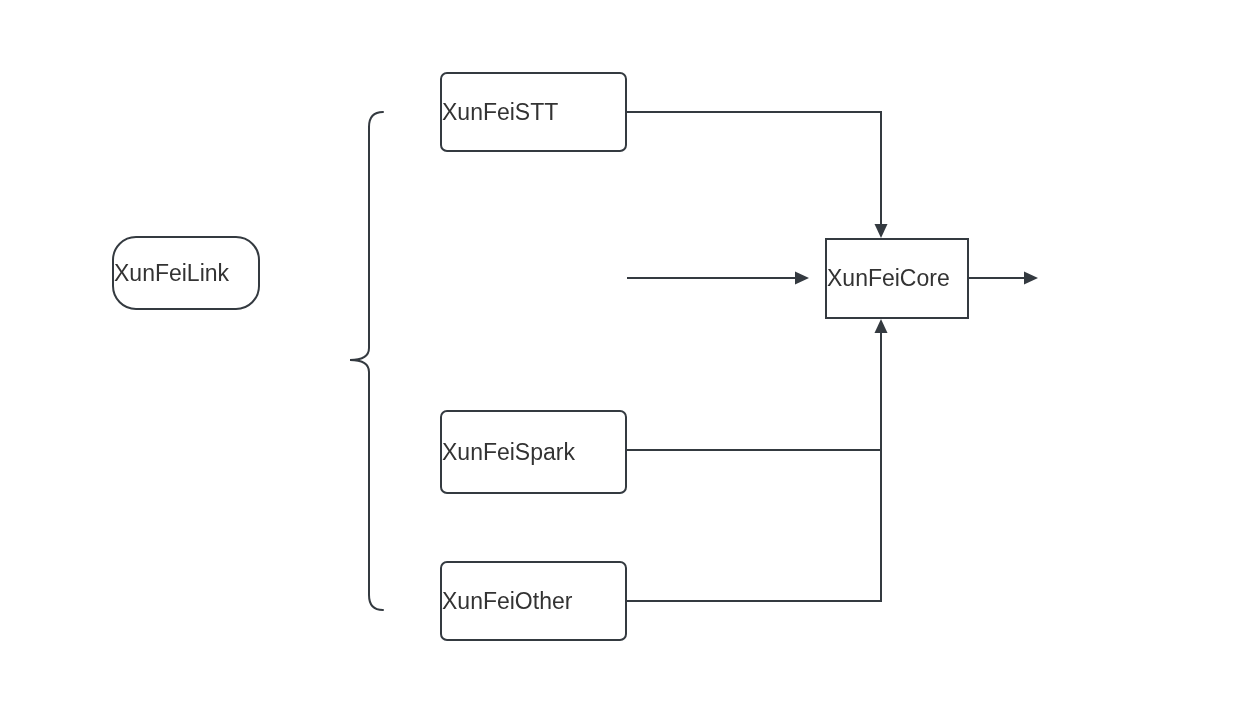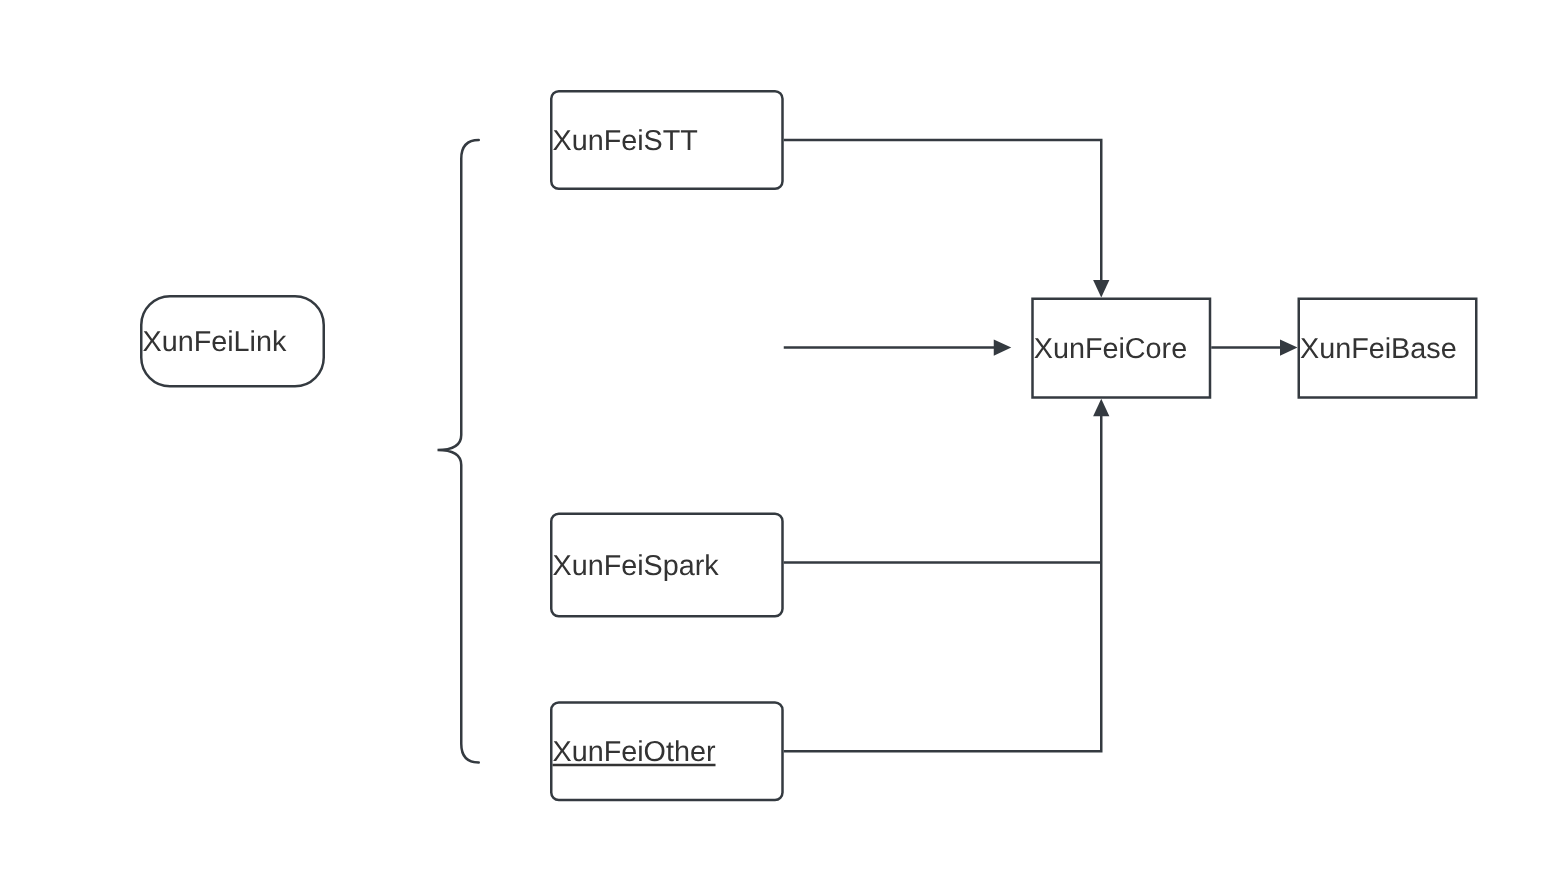--- a/index.html
+++ b/index.html
@@ -64,25 +64,22 @@
 
   <div class="node soft" style="left:440px;top:72px;width:187px;height:80px;">
     <span>XunFeiSTT</span>
   </div>
 
 
   <div class="node soft" style="left:440px;top:410px;width:187px;height:84px;">
     <span>XunFeiSpark</span>
   </div>
 
-  <div class="node soft" style="left:440px;top:561px;width:187px;height:80px;text-decoration:underline;">
+  <div class="node soft" style="left:440px;top:561px;width:187px;height:80px;">
     <span>XunFeiOther</span>
   </div>
 
   <div class="node sharp" style="left:809px;top:238px;width:144px;height:81px;margin-left:16px;">
     <span>XunFeiCore</span>
   </div>
 
-  <div class="node sharp" style="left:1038px;top:238px;width:144px;height:81px;">
-    <span>XunFeiBase</span>
-  </div>
 
 </div>
 
 </body></html>

